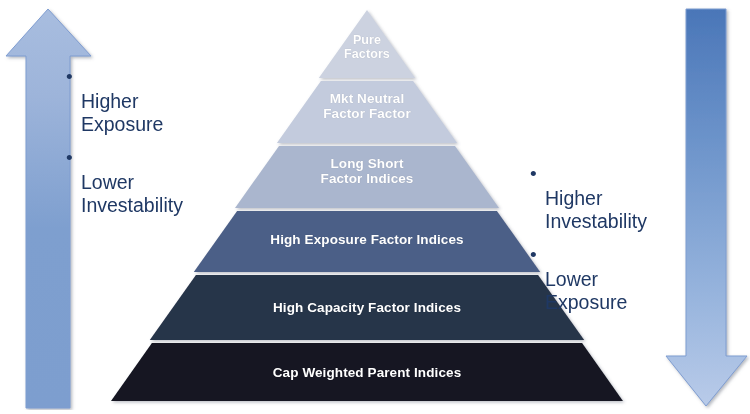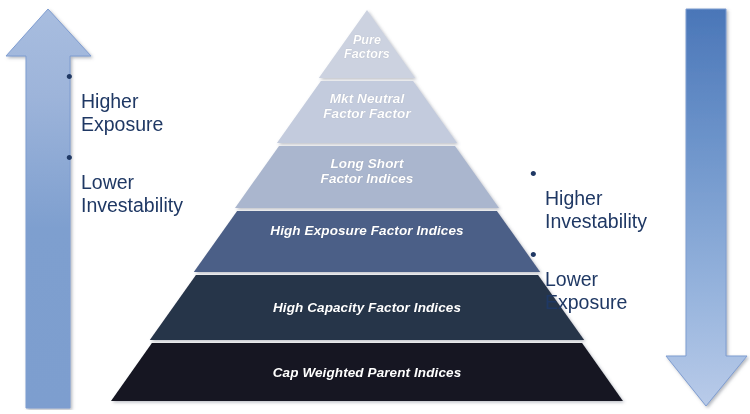--- a/index.html
+++ b/index.html
@@ -18,21 +18,20 @@
     overflow: hidden;
   }
 
   
   #pyramid-wrap {
     position: absolute;
     left: 0;
     top: 0;
     width: 750px;
     height: 400px;
-    font-style: italic;
   }
   #pyramid-svg {
     position: absolute;
     left: 0;
     top: 0;
   }
   .band-label {
     position: absolute;
     text-align: center;
     color: #ffffff;
@@ -105,21 +104,21 @@
 
     <div class="band-label" id="label-0" style="left: 305px; top: 33px; width: 124px; font-size: 12.5px; color: rgb(255, 255, 255);">Pure
 Factors</div>
 
     <div class="band-label" id="label-1" style="left: 292px; top: 91px; width: 150px; font-size: 13.5px; color: rgb(255, 255, 255);">Mkt Neutral
 Factor Factor</div>
 
     <div class="band-label" id="label-2" style="left: 292px; top: 156px; width: 150px; font-size: 13.5px; color: rgb(255, 255, 255); text-align: center;">Long Short
 Factor Indices</div>
 
-    <div class="band-label" id="label-3" style="left: 227px; top: 223px; width: 280px; font-size: 13.5px; color: rgb(255, 255, 255);">High Exposure Factor Indices</div>
+    <div class="band-label" id="label-3" style="left: 227px; top: 232px; width: 280px; font-size: 13.5px; color: rgb(255, 255, 255);">High Exposure Factor Indices</div>
 
     <div class="band-label" id="label-4" style="left: 227px; top: 300px; width: 280px; font-size: 13.5px; color: rgb(255, 255, 255);">High Capacity Factor Indices</div>
 
     <div class="band-label" id="label-5" style="left: 227px; top: 365px; width: 280px; font-size: 13.5px; color: rgb(255, 255, 255);">Cap Weighted Parent Indices</div>
   </div>
 
   <svg id="arrow-up-svg" class="arrow-svg" width="92" height="406" viewBox="0 0 92 406">
     <defs>
       <linearGradient id="gradUp" x1="0" y1="0" x2="0" y2="1">
         <stop offset="0%" stop-color="#a8bddf"></stop>

